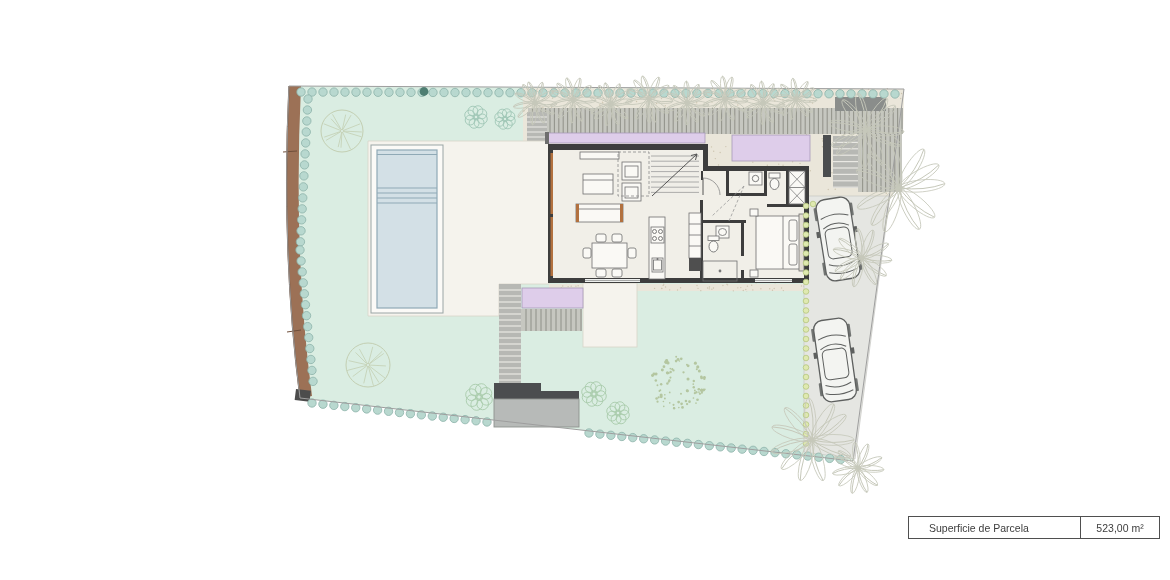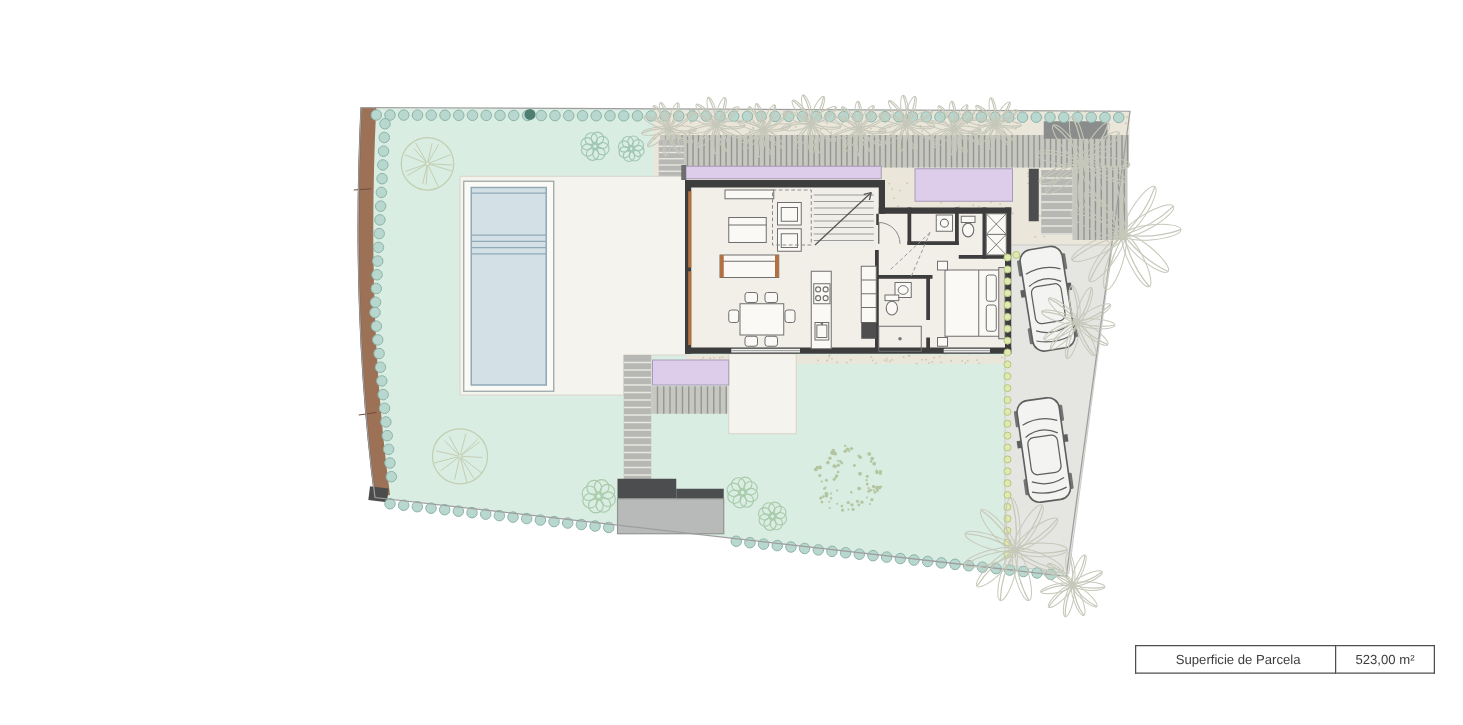--- a/index.html
+++ b/index.html
@@ -3,21 +3,21 @@
 <meta charset="utf-8">
 <style>
   html,body{margin:0;padding:0;background:#ffffff;}
   body{width:1170px;height:580px;position:relative;overflow:hidden;
        font-family:"Liberation Sans",sans-serif;}
   #stage{position:absolute;left:0;top:0;width:1170px;height:580px;}
   svg{position:absolute;left:0;top:0;}
   .info-table{position:absolute;left:908px;top:516px;}
   .info-table table{border-collapse:collapse;font-size:10.5px;color:var(--text,#3d3d3d);}
   .info-table td{border:1px solid var(--table_border,#4f4f4f);height:19px;background:#fff;}
-  .info-table td.lbl{width:147px;padding:0 4px 0 8px;text-align:center;}
+  .info-table td.lbl{width:147px;padding:0 4px 0 20px;text-align:left;}
   .info-table td.val{width:76px;text-align:center;}
 </style>
 </head>
 <body>
 
 <div id="stage">
   <svg width="1170" height="580" viewBox="0 0 1170 580">
     <g>
         <path d="M289,86 L904,89 L853,461 L300,398 Q281,250 289,86 Z" fill="#daede2"></path>
       </g>

